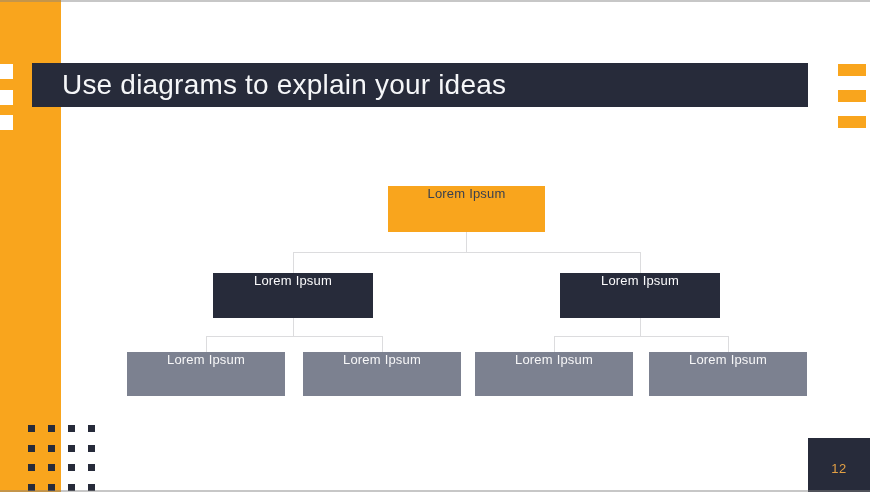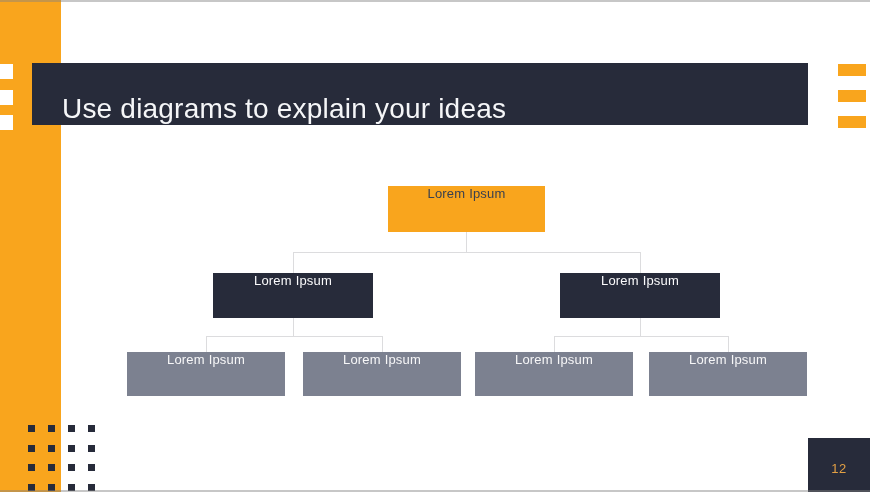--- a/index.html
+++ b/index.html
@@ -22,22 +22,22 @@
   .right-bar{position:absolute;left:838px;width:28px;height:12px;background:#F9A51D;}
   .rbar-1{top:64px;}
   .rbar-2{top:90px;}
   .rbar-3{top:116px;}
   
   .edge-line{position:absolute;left:0;width:870px;height:2px;background:rgba(130,130,130,0.45);z-index:9;}
   .edge-top{top:0;}
   .edge-bottom{top:490px;}
   
   .title-bar{
-    position:absolute;left:32px;top:63px;width:776px;height:62px;
-    background:#272B3A;display:flex;align-items:flex-end;
+    position:absolute;left:32px;top:63px;width:776px;height:44px;
+    background:#272B3A;display:flex;align-items:center;
     box-sizing:border-box;padding-left:30px;z-index:2;
   }
   .title-bar h1{
     margin:0;font-size:28px;font-weight:400;color:#F5F6F8;
     letter-spacing:0.2px;
   }
   
   .node{
     position:absolute;display:flex;align-items:flex-start;justify-content:center;
     font-size:13px;letter-spacing:0.2px;box-sizing:border-box;

